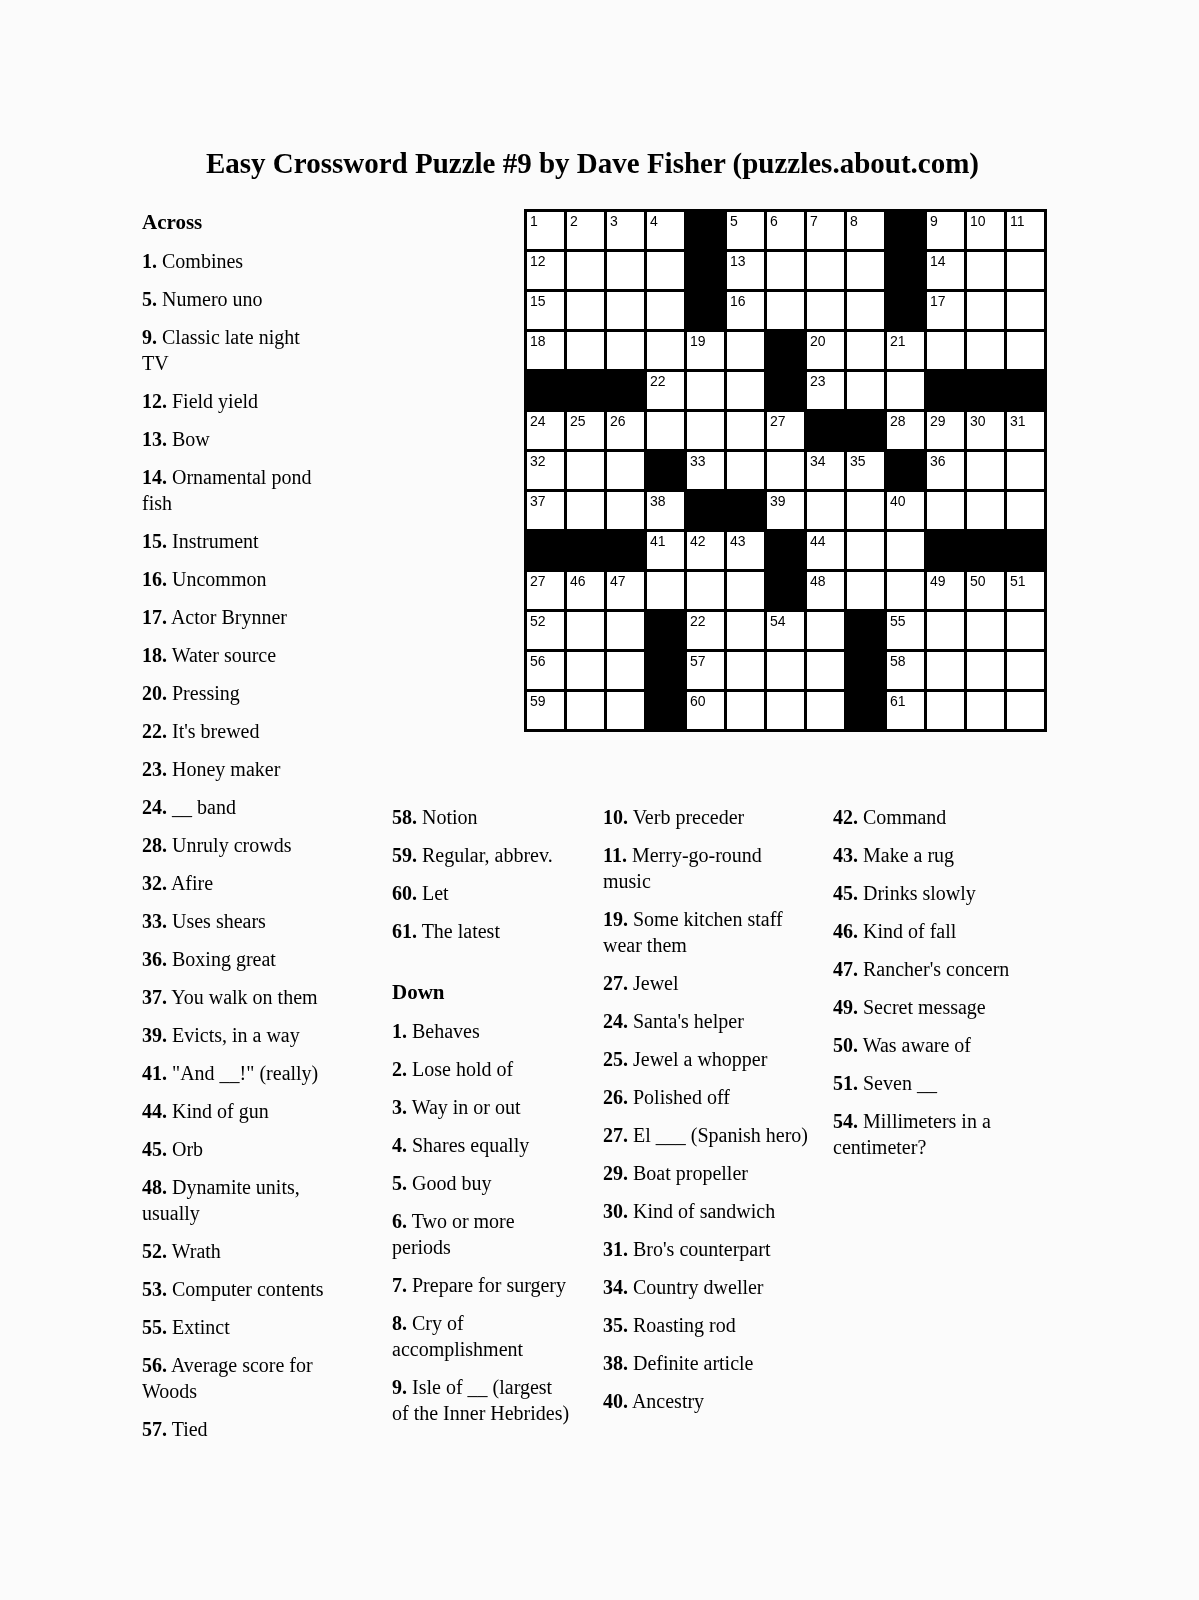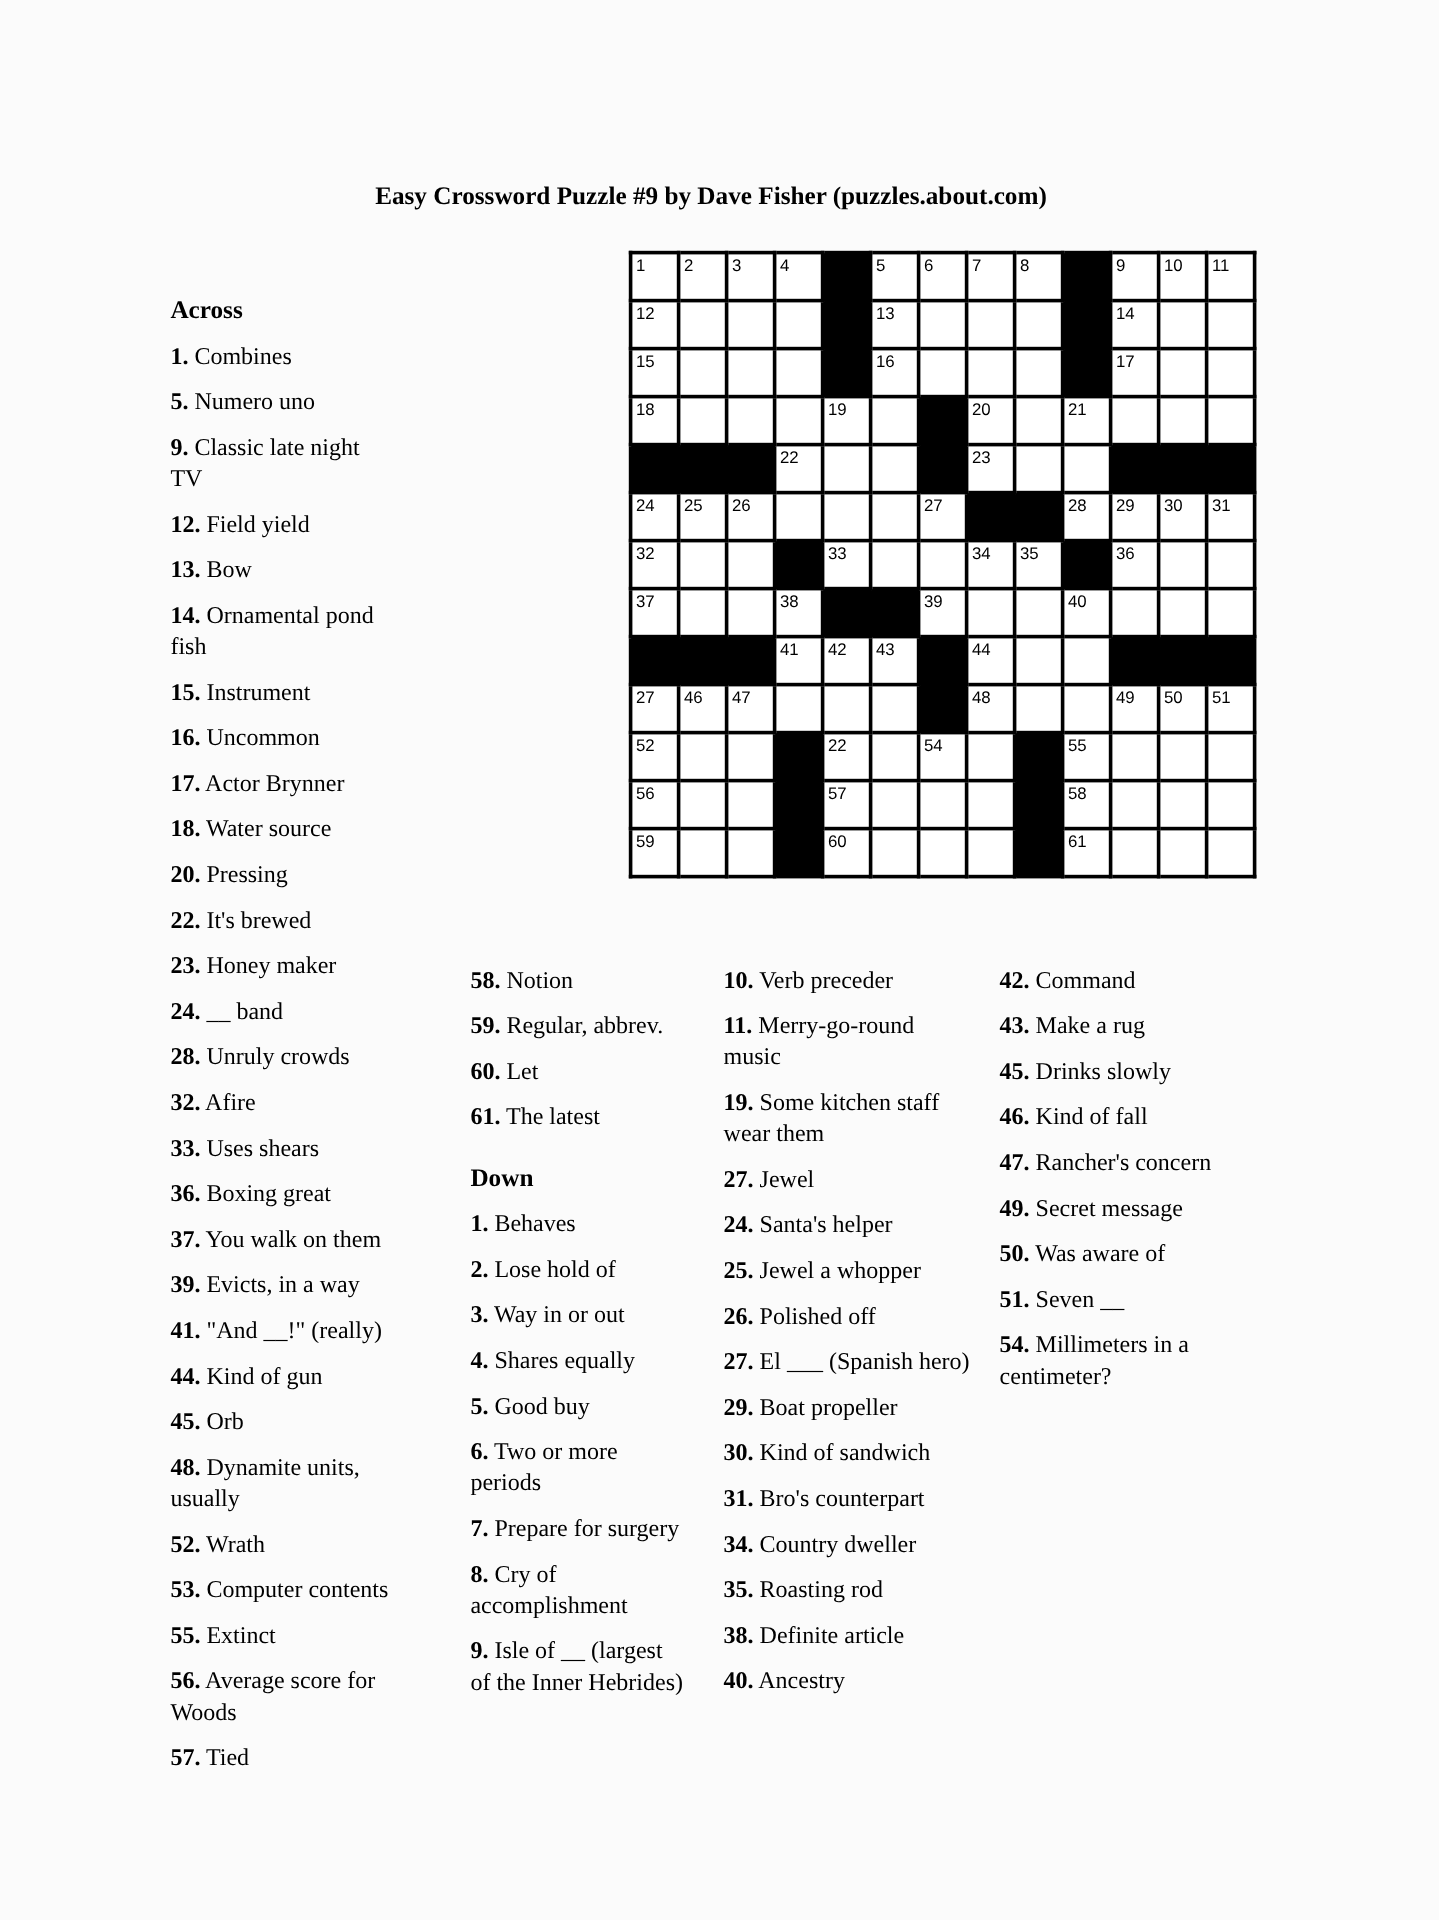--- a/index.html
+++ b/index.html
@@ -13,21 +13,21 @@
     color: #000;
     overflow: hidden;
   }
   .title {
     position: absolute;
     top: 146px;
     left: 0;
     width: 1185px;
     margin: 0;
     text-align: center;
-    font-size: 21px;
+    font-size: 29px;
     line-height: 34px;
     font-weight: 700;
     font-family: "Liberation Serif", serif;
   }
   table.grid {
     position: absolute;
     left: 524px;
     top: 209px;
     border-collapse: collapse;
     border-spacing: 0;
@@ -45,31 +45,31 @@
   table.grid td.black { background: #000; }
   .cellnum {
     display: block;
     font-family: "Liberation Sans", sans-serif;
     font-size: 14px;
     line-height: 14px;
     padding: 2px 0 0 3px;
     color: #000;
   }
   .col { position: absolute; }
-  #col1 { left: 142px; top: 209px; width: 187px; margin-top: 36px; }
+  #col1 { left: 142px; top: 209px; width: 187px; }
   #col2 { left: 392px; top: 804px; width: 180px; }
   #col3 { left: 603px; top: 804px; width: 205px; }
   #col4 { left: 833px; top: 804px; width: 195px; }
   .heading {
     font-size: 21px;
     line-height: 26px;
     font-weight: 700;
     margin: 0 0 13px 0;
   }
-  .heading.down-gap { margin-top: 24px; }
+  .heading.down-gap { margin-top: 35px; }
   .clue {
     font-size: 20px;
     line-height: 26px;
     margin: 0 0 12px 0;
   }
   .clue .clue-num { font-weight: 700; }
 </style>
 </head>
 <body>
 

